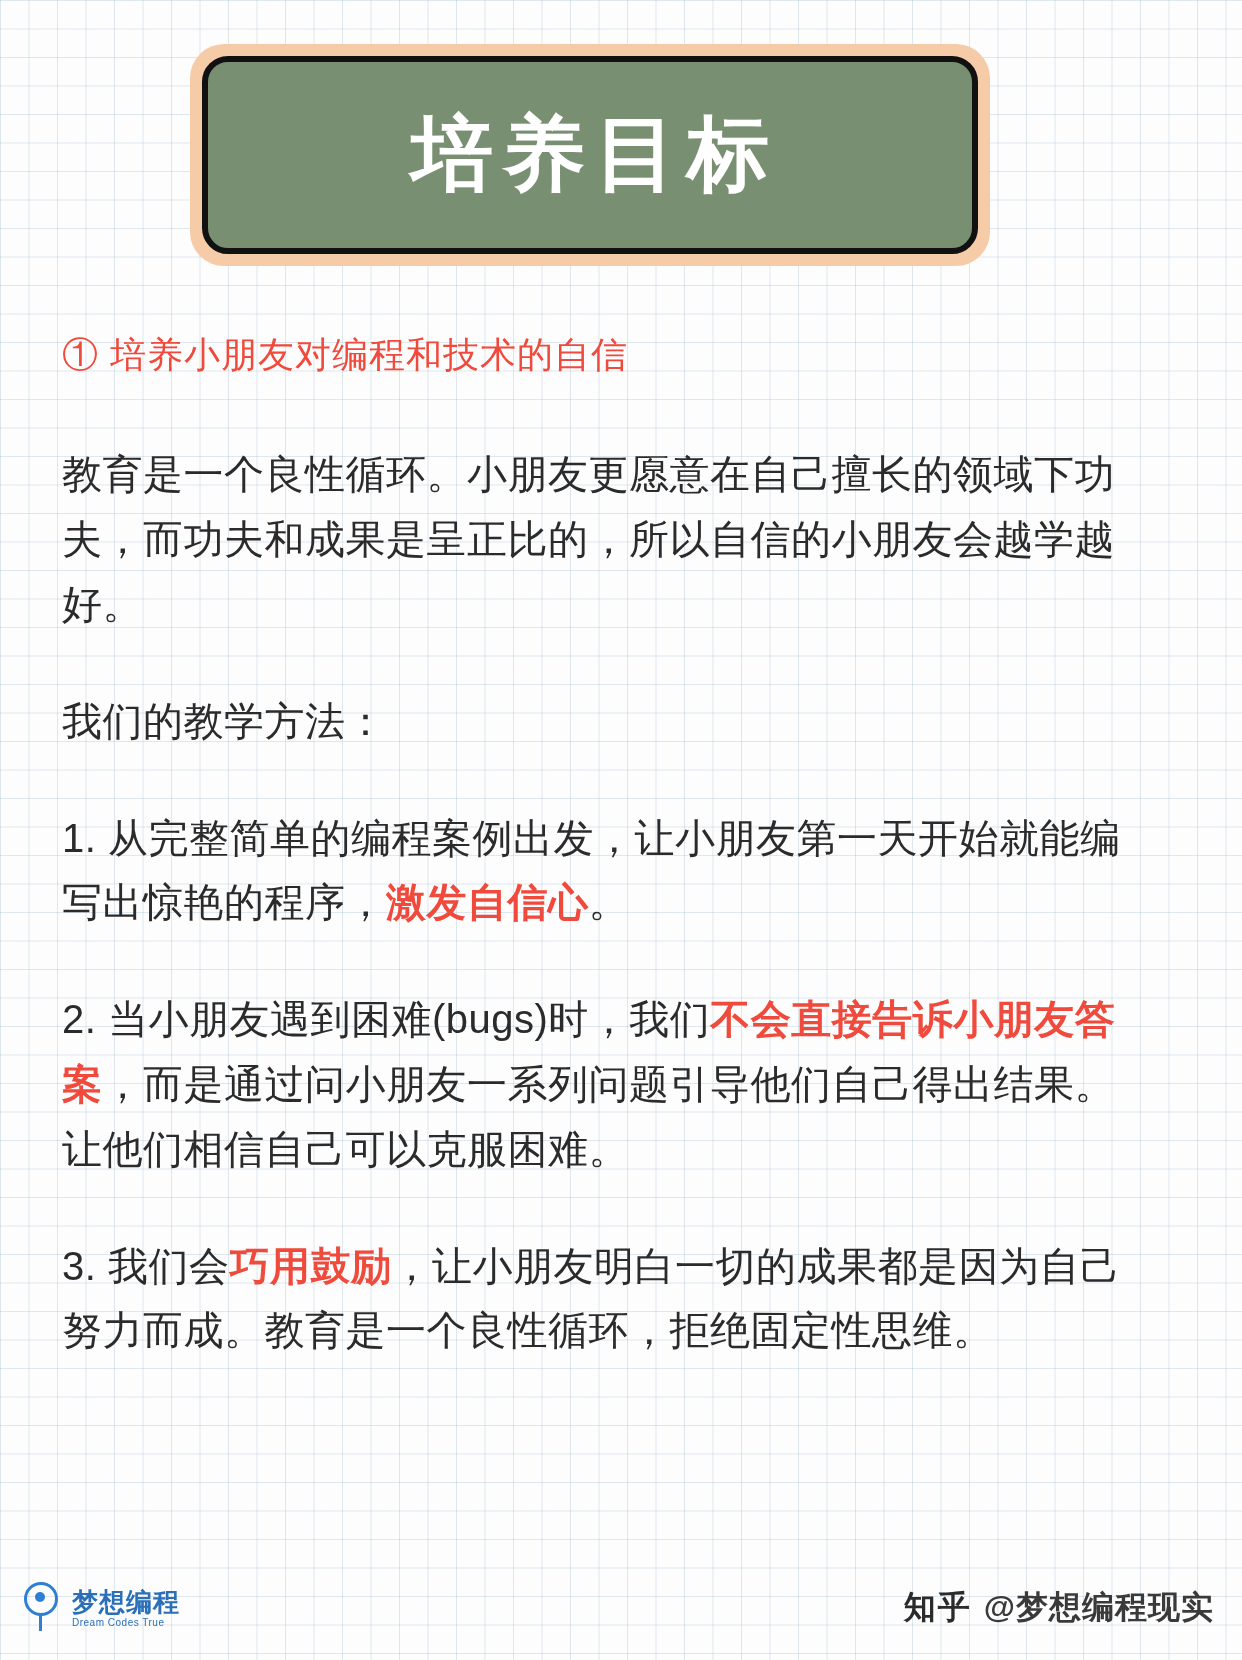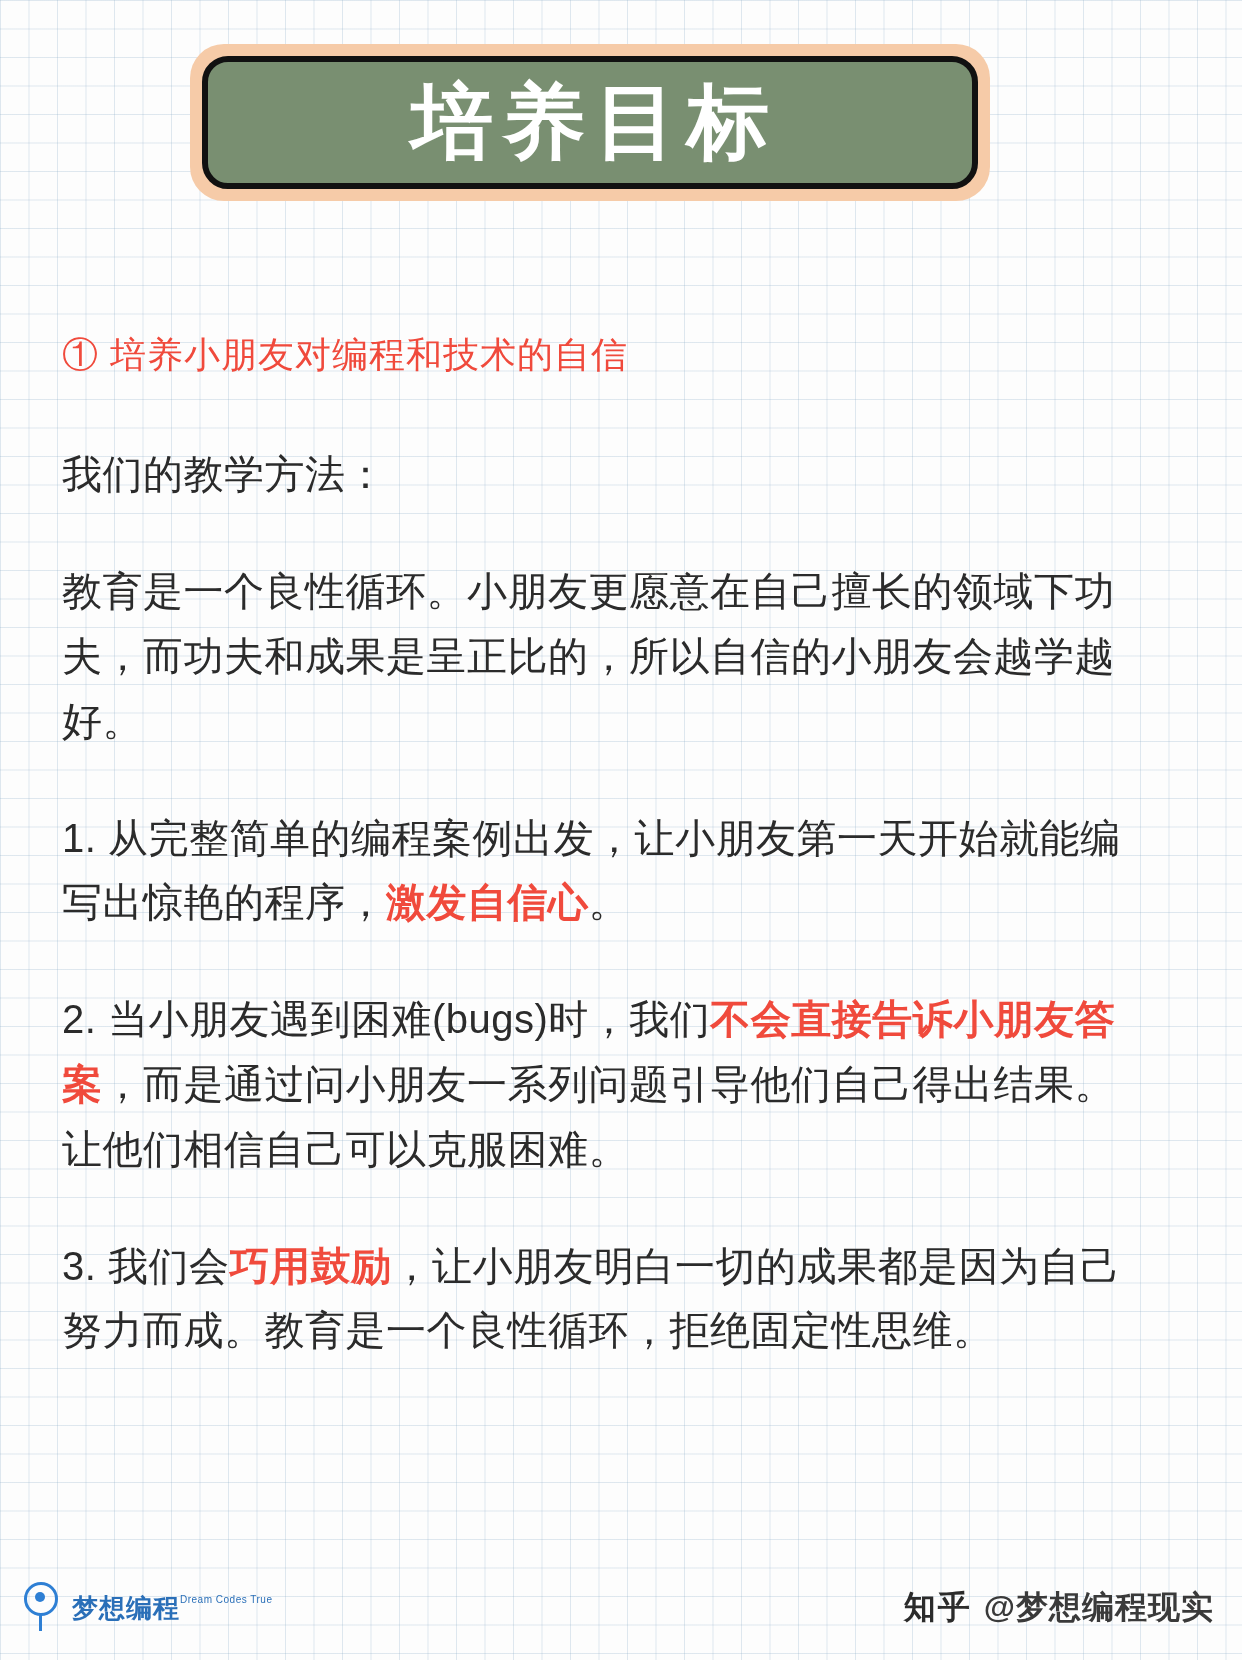--- a/index.html
+++ b/index.html
@@ -29,21 +29,21 @@
     position: absolute;
     inset: 0;
   }
 
   
   .title-banner {
     position: absolute;
     left: 190px;
     top: 44px;
     width: 800px;
-    height: 157px;
+    height: 222px;
     background: #f6cba8;
     border-radius: 34px;
     box-sizing: border-box;
     padding: 12px;
   }
   .title-inner {
     width: 100%;
     height: 100%;
     background: #798f71;
     border: 6px solid #111111;
@@ -127,21 +127,21 @@
   .balloon-logo .stem {
     position: absolute;
     left: 19px;
     top: 33px;
     width: 3px;
     height: 16px;
     background: #2e7fd4;
   }
   .footer-brand-texts {
     display: flex;
-    flex-direction: row;
+    flex-direction: column;
     line-height: 1.1;
   }
   .brand-cn {
     color: #2a6fb8;
     font-size: 26px;
     font-weight: bold;
     letter-spacing: 1px;
   }
   .brand-en {
     color: #2a6fb8;
@@ -183,23 +183,23 @@
   <div class="title-banner">
     <div class="title-inner">
       <div class="title-text">培养目标</div>
     </div>
   </div>
 
   <div class="content">
 
     <p class="heading-1">① 培养小朋友对编程和技术的自信</p>
 
+    <p class="para">教育是一个良性循环。小朋友更愿意在自己擅长的领域下功夫，而功夫和成果是呈正比的，所以自信的小朋友会越学越好。</p>
+
     <p class="para">我们的教学方法：</p>
-
-    <p class="para">教育是一个良性循环。小朋友更愿意在自己擅长的领域下功夫，而功夫和成果是呈正比的，所以自信的小朋友会越学越好。</p>
 
     <p class="para">
       <span>1. 从完整简单的编程案例出发，让小朋友第一天开始就能编写出惊艳的程序，</span><span class="red">激发自信心</span><span>。</span>
     </p>
 
     <p class="para">
       <span>2. 当小朋友遇到困难(bugs)时，我们</span><span class="red">不会直接告诉小朋友答案</span><span>，而是通过问小朋友一系列问题引导他们自己得出结果。让他们相信自己可以克服困难。</span>
     </p>
 
     <p class="para">

